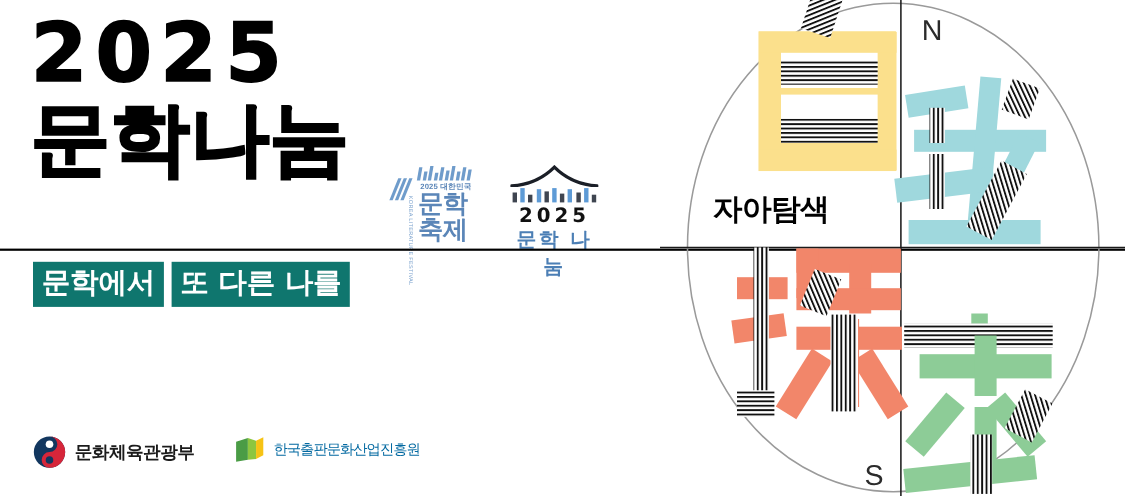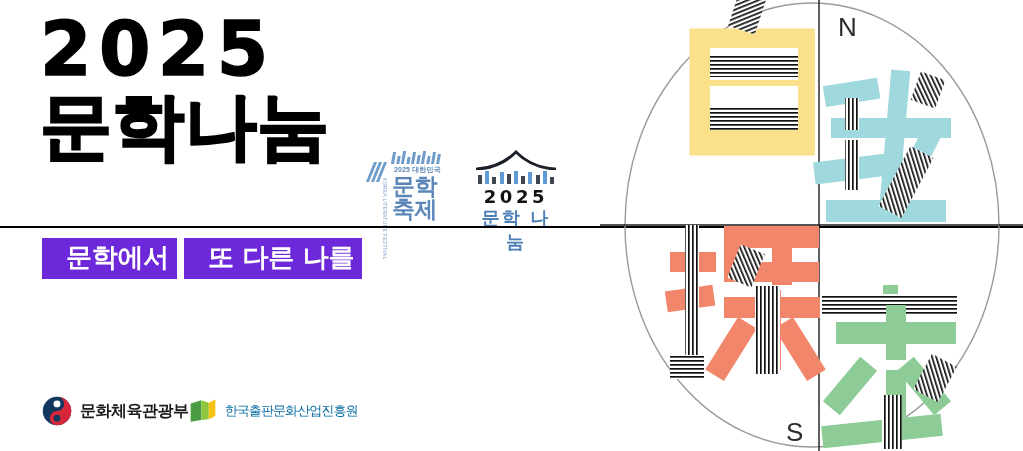--- a/index.html
+++ b/index.html
@@ -22,21 +22,20 @@
     background: #ffffff;
     overflow: hidden;
   }
 
   
   .left-panel {
     position: absolute;
     left: 0; top: 0;
     width: 620px;
     height: 451px;
-    margin-left: 12px;
   }
 
   .title-block {
     position: absolute;
     left: 28px;
     top: 14px;
     width: 320px;
   }
   .title-year, .title-main {
     font-family: "DejaVu Sans", sans-serif;
@@ -188,38 +187,39 @@
 
   
   .tagline {
     position: absolute;
     left: 30px;
     top: 238px;
     display: flex;
     gap: 7px;
   }
   .tag-chip {
-    background: #6d28d9;
+    background: #0f766e;
     color: #ffffff;
     font-family: "DejaVu Sans", sans-serif;
     font-size: 26px;
     font-weight: bold;
     line-height: 1;
-    padding: 6px 8px 9px 24px;
+    padding: 6px 8px 9px 8px;
     letter-spacing: -0.01em;
     white-space: nowrap;
   }
 
   
   .footer-logos {
     position: absolute;
     left: 30px;
     top: 396px;
     display: flex;
-    align-items: center;
+    align-items: flex-start;
+    gap: 36px;
   }
   .gov-logo, .kpipa-logo {
     display: flex;
     align-items: center;
     gap: 8px;
   }
   .gov-text {
     font-family: "DejaVu Sans", sans-serif;
     font-size: 16px;
     font-weight: bold;
@@ -441,15 +441,16 @@
         <rect x="222" y="420" width="120" height="22" fill="#8dcc97" transform="rotate(-6 282 431)"></rect>
 
         <rect x="282" y="395" width="20" height="54" fill="url(#vstripe)"></rect>
         <rect x="321" y="358" width="28" height="40" fill="url(#dstripe2)" transform="rotate(28 335 378)"></rect>
       </g>
 
       <text class="compass-label" x="238" y="36">N</text>
       <text class="compass-label" x="186" y="441">S</text>
     </svg>
 
+    <div class="self-label">자아탐색</div>
   </div>
 
 </div>
 
 </body></html>

